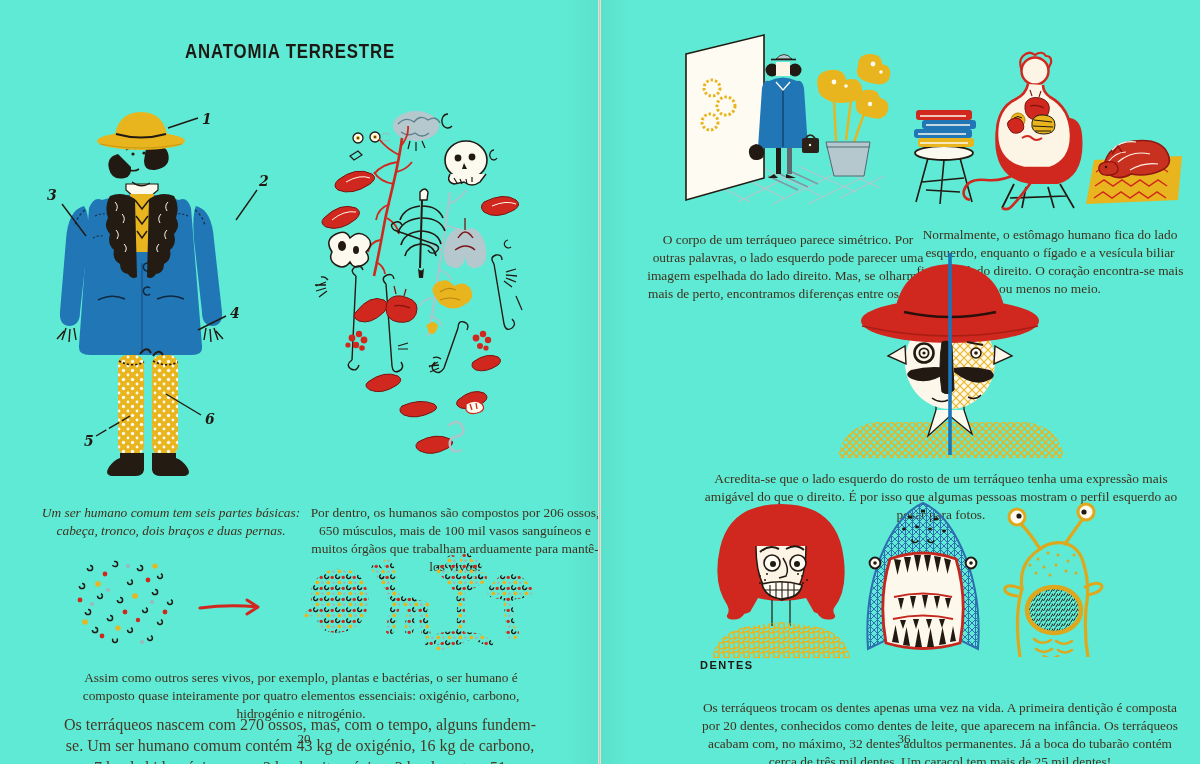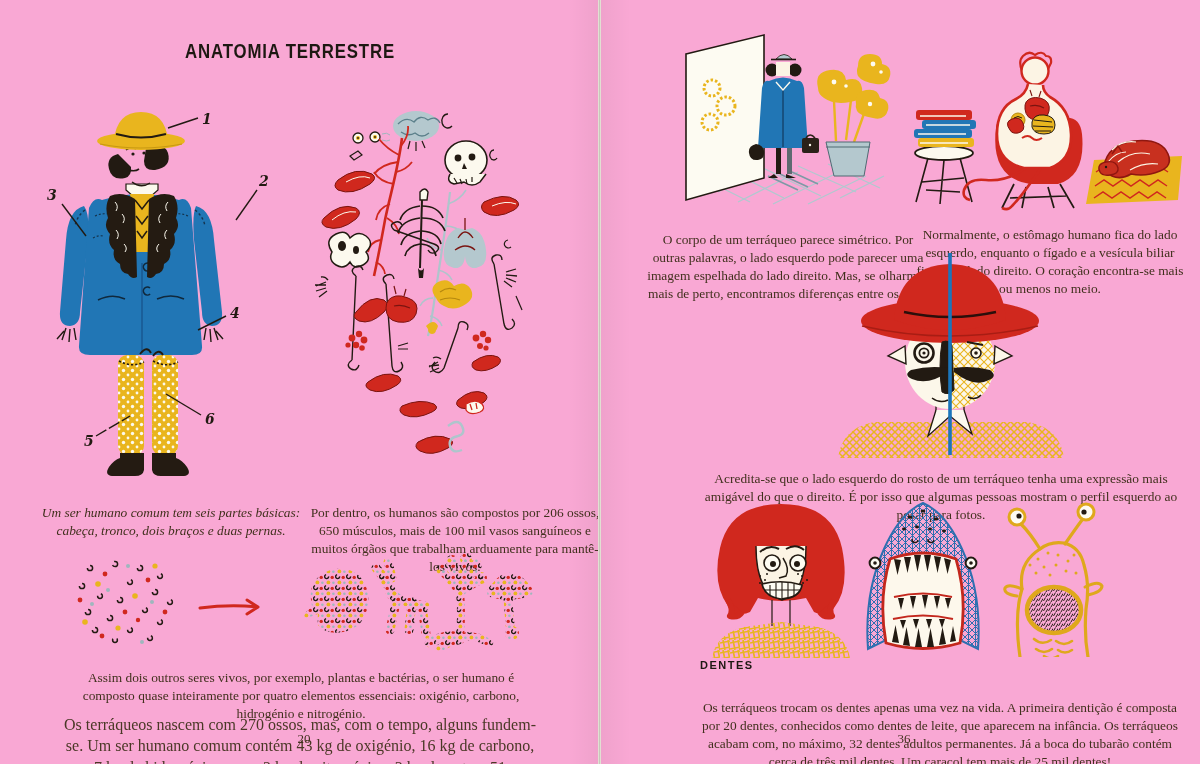--- a/index.html
+++ b/index.html
@@ -1,17 +1,17 @@
 <!DOCTYPE html>
 <html><head>
 <meta charset="utf-8">
 <style>
   html,body{margin:0;padding:0;}
   body{width:1200px;height:764px;overflow:hidden;background:#e9e6db;}
-  .spread{position:relative;width:1200px;height:764px;background:#f9a8d4;
+  .spread{position:relative;width:1200px;height:764px;background:#5eead4;
           font-family:"Liberation Serif",serif;color:#3E2E1C;}
   .gutter{position:absolute;left:598px;top:0;width:3px;height:764px;
           background:linear-gradient(90deg,#efecdf,#c9c6bb,#efecdf);}
   .gutter-shade-l{position:absolute;left:568px;top:0;width:30px;height:764px;
           background:linear-gradient(90deg,rgba(0,0,0,0),rgba(0,0,0,0.04));}
   .gutter-shade-r{position:absolute;left:601px;top:0;width:30px;height:764px;
           background:linear-gradient(90deg,rgba(0,0,0,0.04),rgba(0,0,0,0));}
   .abs{position:absolute;}
   .page-title{position:absolute;left:90px;top:40px;width:400px;text-align:center;
       font-family:"Liberation Sans",sans-serif;font-weight:bold;font-size:20px;
@@ -306,21 +306,21 @@
           <circle cx="416" cy="13" r="6" fill="url(#atoms)"></circle>
         <circle cx="421" cy="26" r="6" fill="url(#atoms)"></circle>
       </g>
       <g>
         <path d="M432,32 q17,-22 36,-1 q9,9 2,13 q-21,7 -40,1 q-7,-4 2,-13 z" fill="url(#atoms)"></path>
         <path d="M448,45 l2,28" stroke="url(#atoms)" stroke-width="9" stroke-linecap="round" fill="none"></path>
         <circle cx="452" cy="81" r="7" fill="url(#atoms)"></circle>
       </g>
     </svg>
 
-    <p class="cap" style="left:68px;top:656px;width:466px;">Assim dois outros seres vivos, por exemplo, plantas e bactérias, o ser humano é composto quase inteiramente por quatro elementos essenciais: oxigénio, carbono, hidrogénio e nitrogénio.</p>
+    <p class="cap" style="left:68px;top:656px;width:466px;">Assim como outros seres vivos, por exemplo, plantas e bactérias, o ser humano é composto quase inteiramente por quatro elementos essenciais: oxigénio, carbono, hidrogénio e nitrogénio.</p>
     <p class="cap footnote" style="left:60px;top:698px;width:480px;">Os terráqueos nascem com 270 ossos, mas, com o tempo, alguns fundem-se. Um ser humano comum contém 43 kg de oxigénio, 16 kg de carbono, 7 kg de hidrogénio, quase 2 kg de nitrogénio e 3 kg de outros 51 elementos.</p>
     <div class="pagenum" style="left:0;top:731px;">20</div>
   </div>
 
   <div class="gutter-shade-l"></div>
   <div class="gutter-shade-r"></div>
   <div class="gutter"></div>
 
   <div>
 

